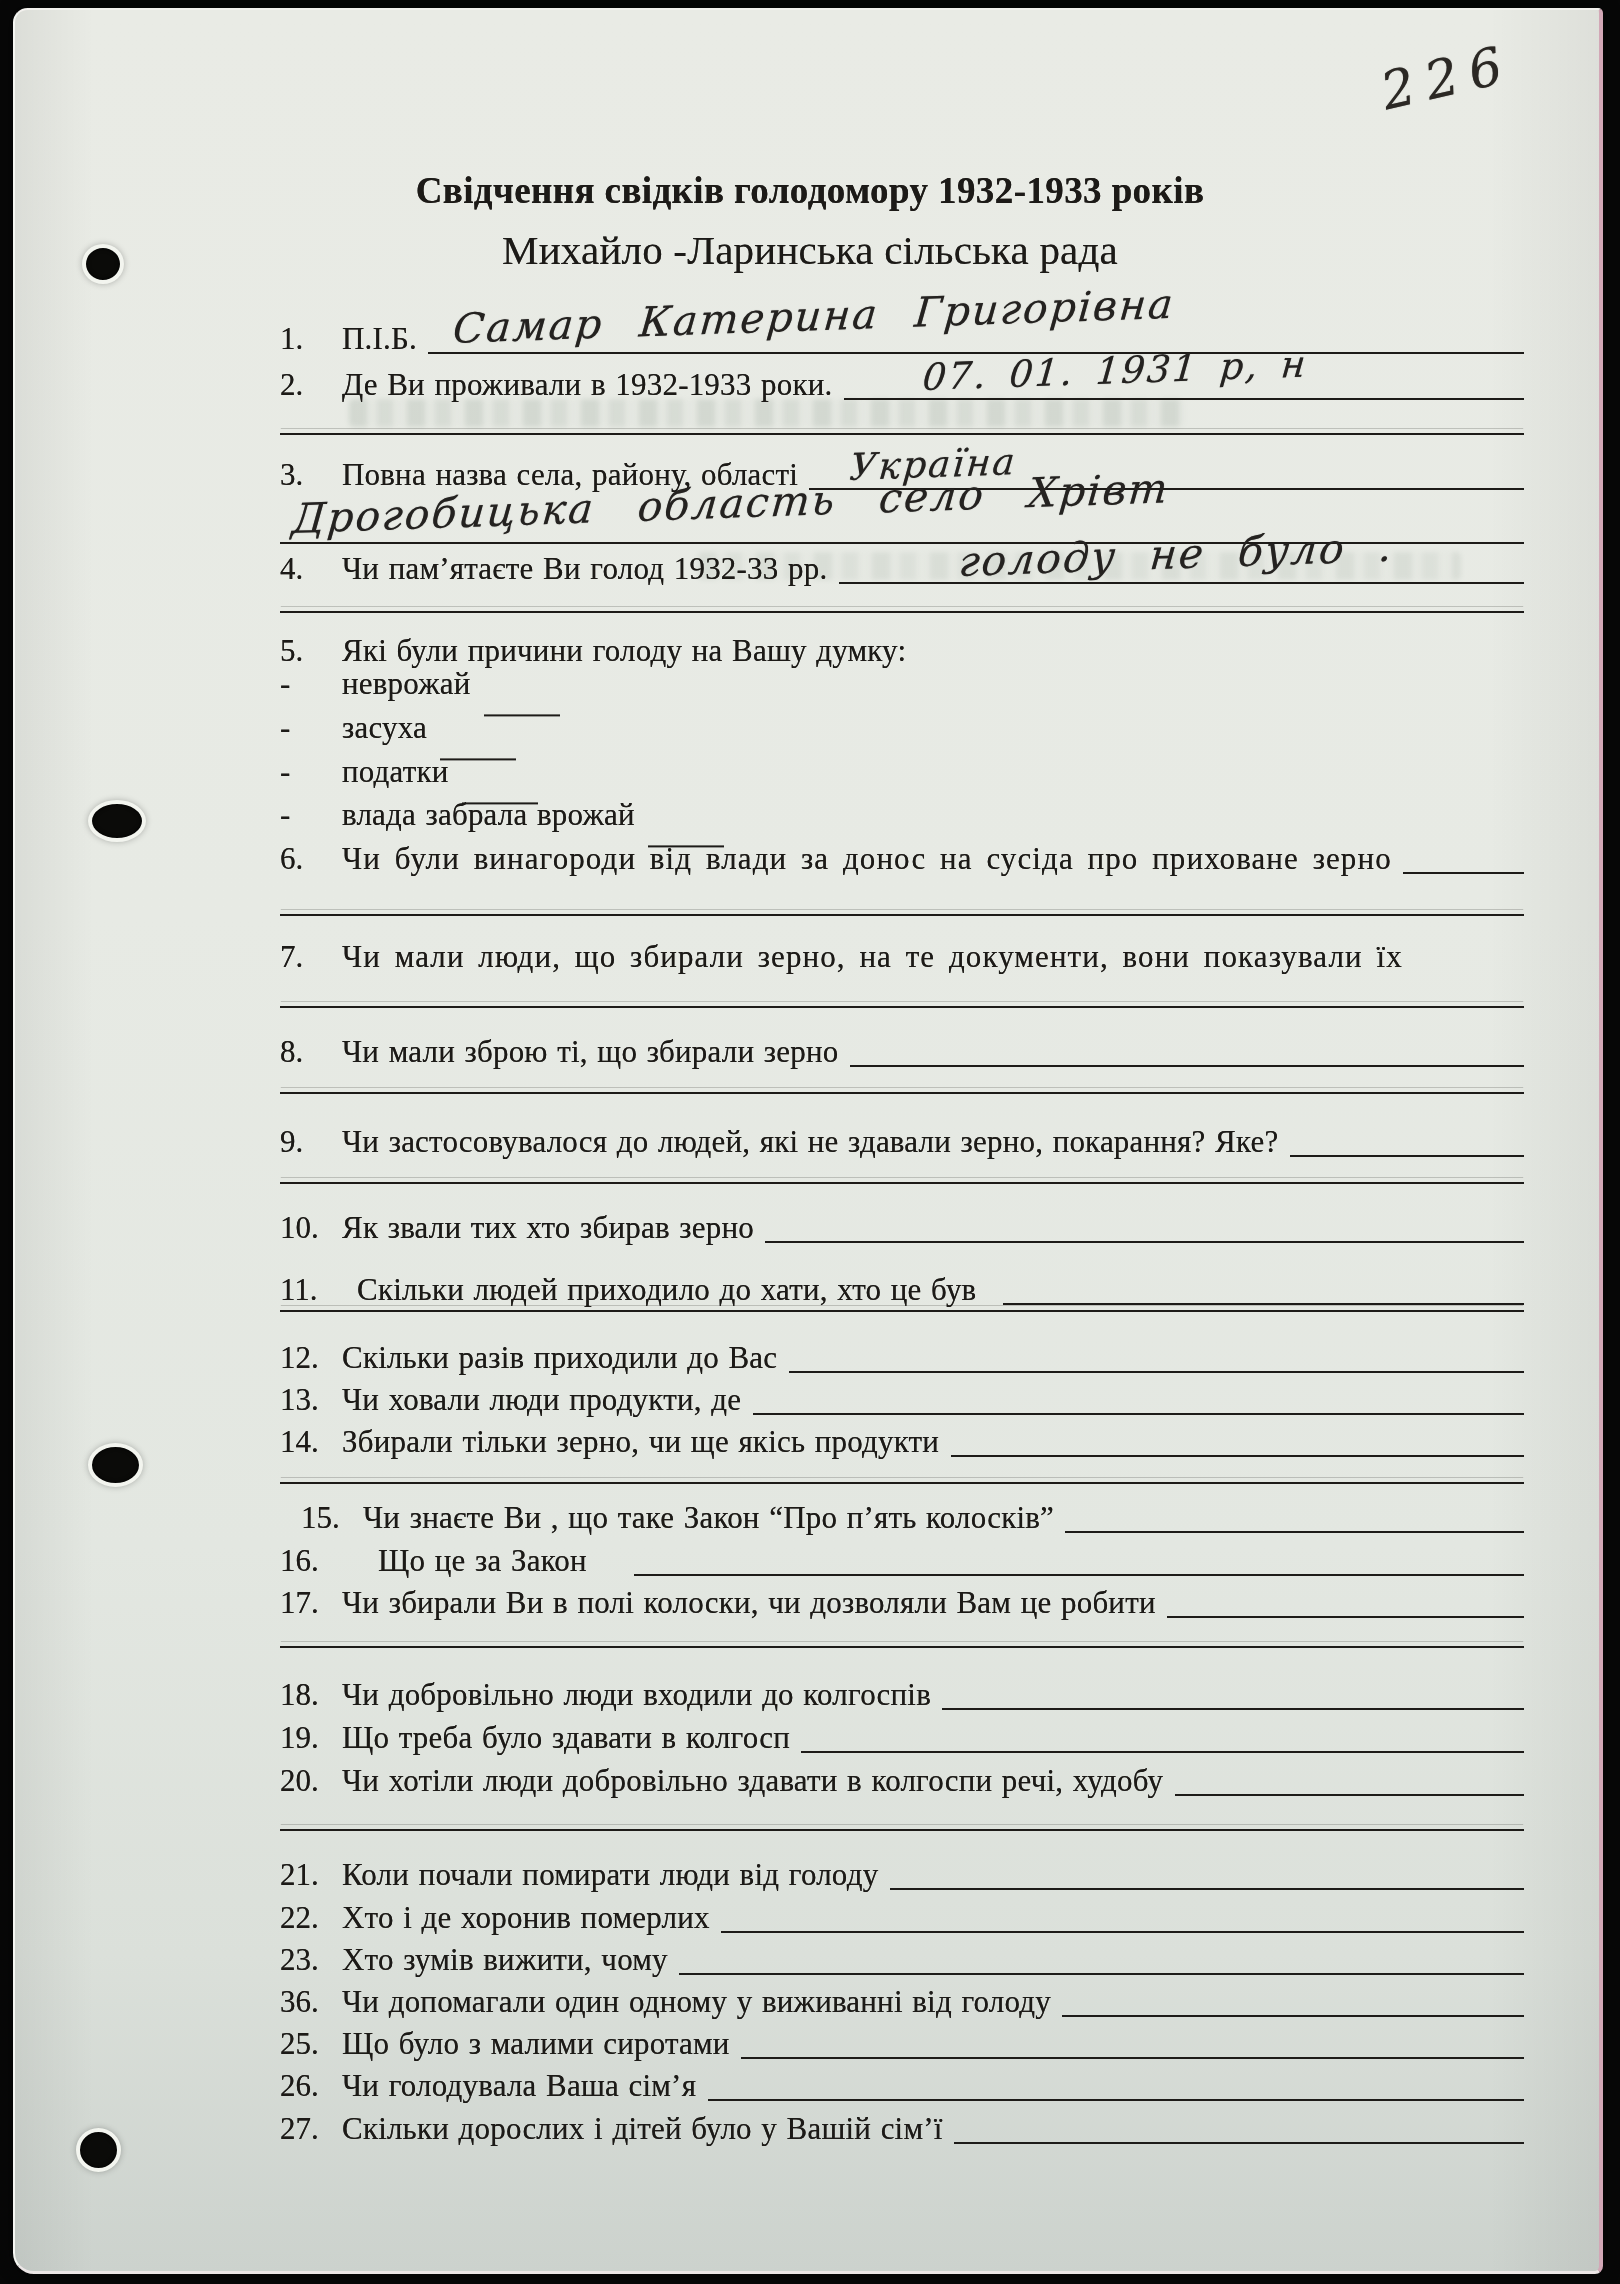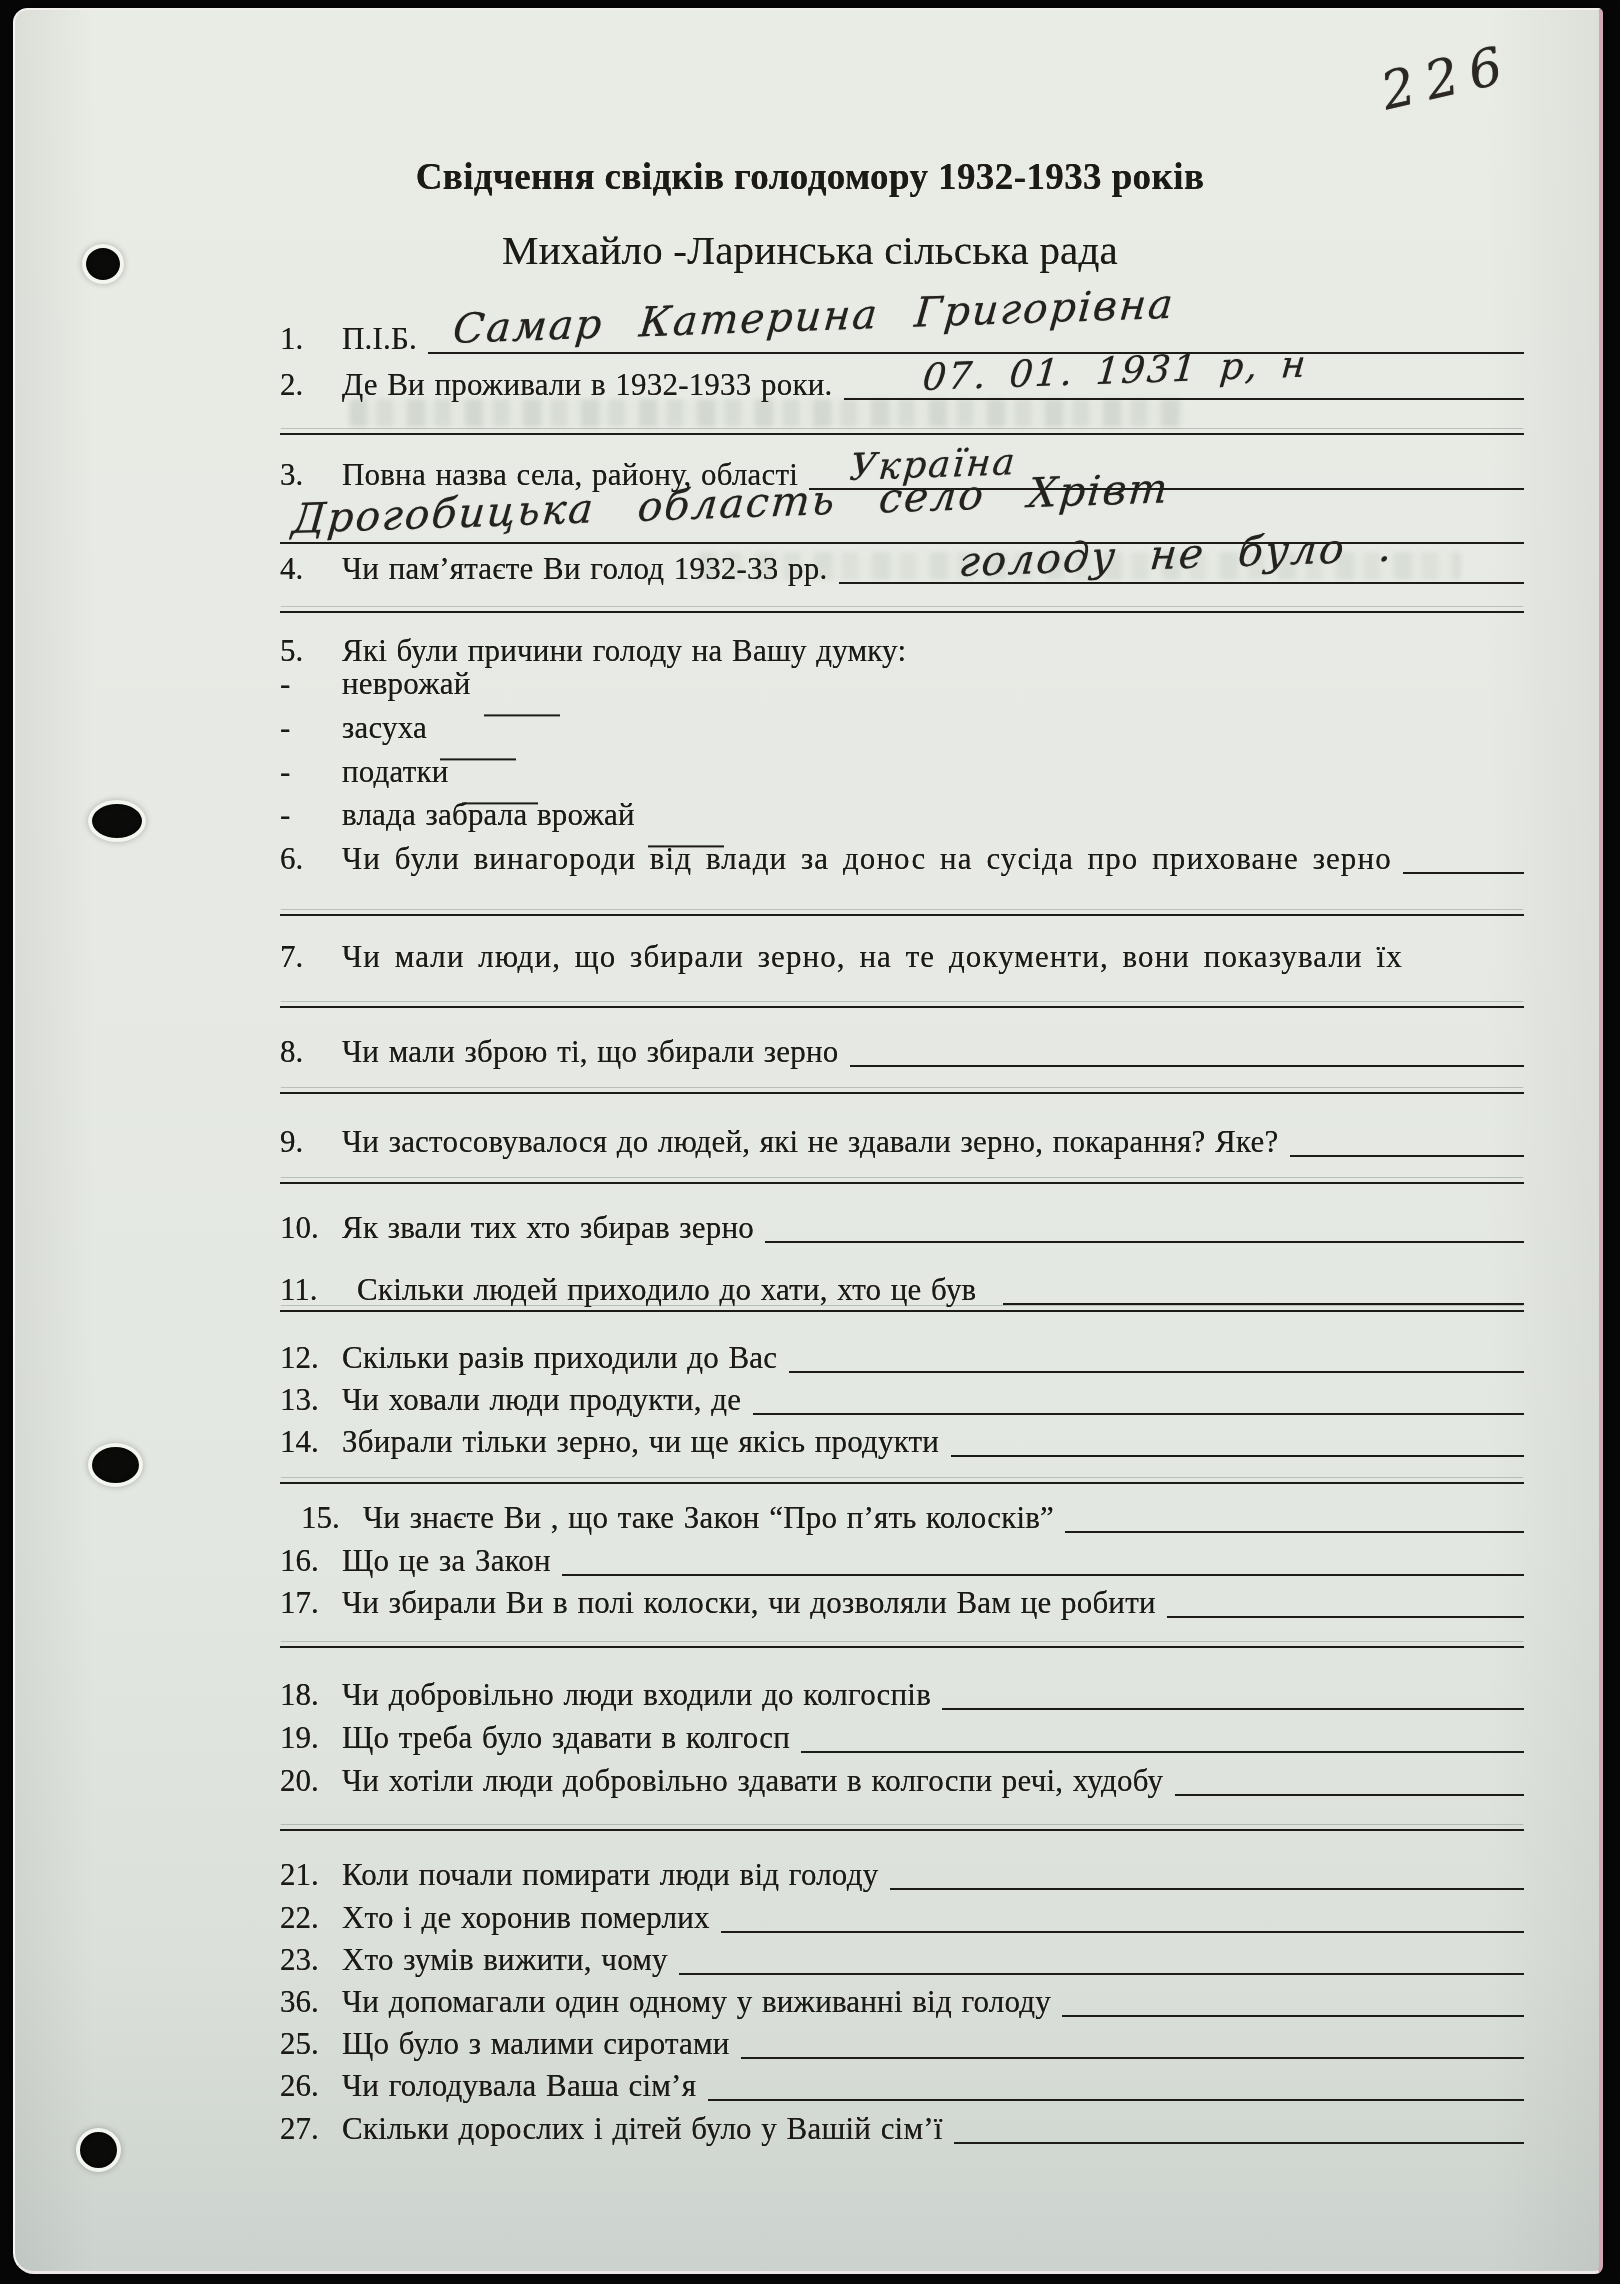--- a/index.html
+++ b/index.html
@@ -24,21 +24,21 @@
     box-shadow:0 0 14.6px rgba(0,0,0,0.55);
   }
   .hole{
     position:absolute;
     background:#0b0b09;
     border:4.9px solid #f3f5ef;
     border-radius:50%;
     box-shadow:0 0 6.5px rgba(0,0,0,0.25), inset 0 0 4px #000;
   }
   .title{
-    position:absolute;top:155px;left:49px;right:49px;
+    position:absolute;top:169px;left:49px;right:49px;
     text-align:center;font-size:37px;font-weight:bold;letter-spacing:0.4px;
     text-shadow:0 0 0.6px rgba(25,22,18,0.85);
   }
   .subtitle{
     position:absolute;top:226px;left:49px;right:49px;
     text-align:center;font-size:41px;letter-spacing:0.2px;
     text-shadow:0 0 0.5px rgba(30,28,24,0.7);
   }
   .pagenum{
     position:absolute;top:42px;left:1380px;width:179px;
@@ -228,21 +228,21 @@
   <span class="qtext">Збирали тільки зерно, чи ще якісь продукти</span>
   <span class="fill"></span>
 </div>
 <div class="hline" style="top:1482px;"></div>
 
 <div class="qrow" style="top:1498px;margin-left:21px;">
   <span class="qnum">15.</span>
   <span class="qtext">Чи знаєте Ви , що таке Закон “Про п’ять колосків”</span>
   <span class="fill"></span>
 </div>
-<div class="qrow" style="top:1541px;">
+<div class="qrow" style="top:1541px;gap:36px;">
   <span class="qnum">16.</span>
   <span class="qtext">Що це за Закон</span>
   <span class="fill"></span>
 </div>
 <div class="qrow" style="top:1583px;">
   <span class="qnum">17.</span>
   <span class="qtext">Чи збирали Ви в полі колоски, чи дозволяли Вам це робити</span>
   <span class="fill"></span>
 </div>
 <div class="hline" style="top:1646px;"></div>

